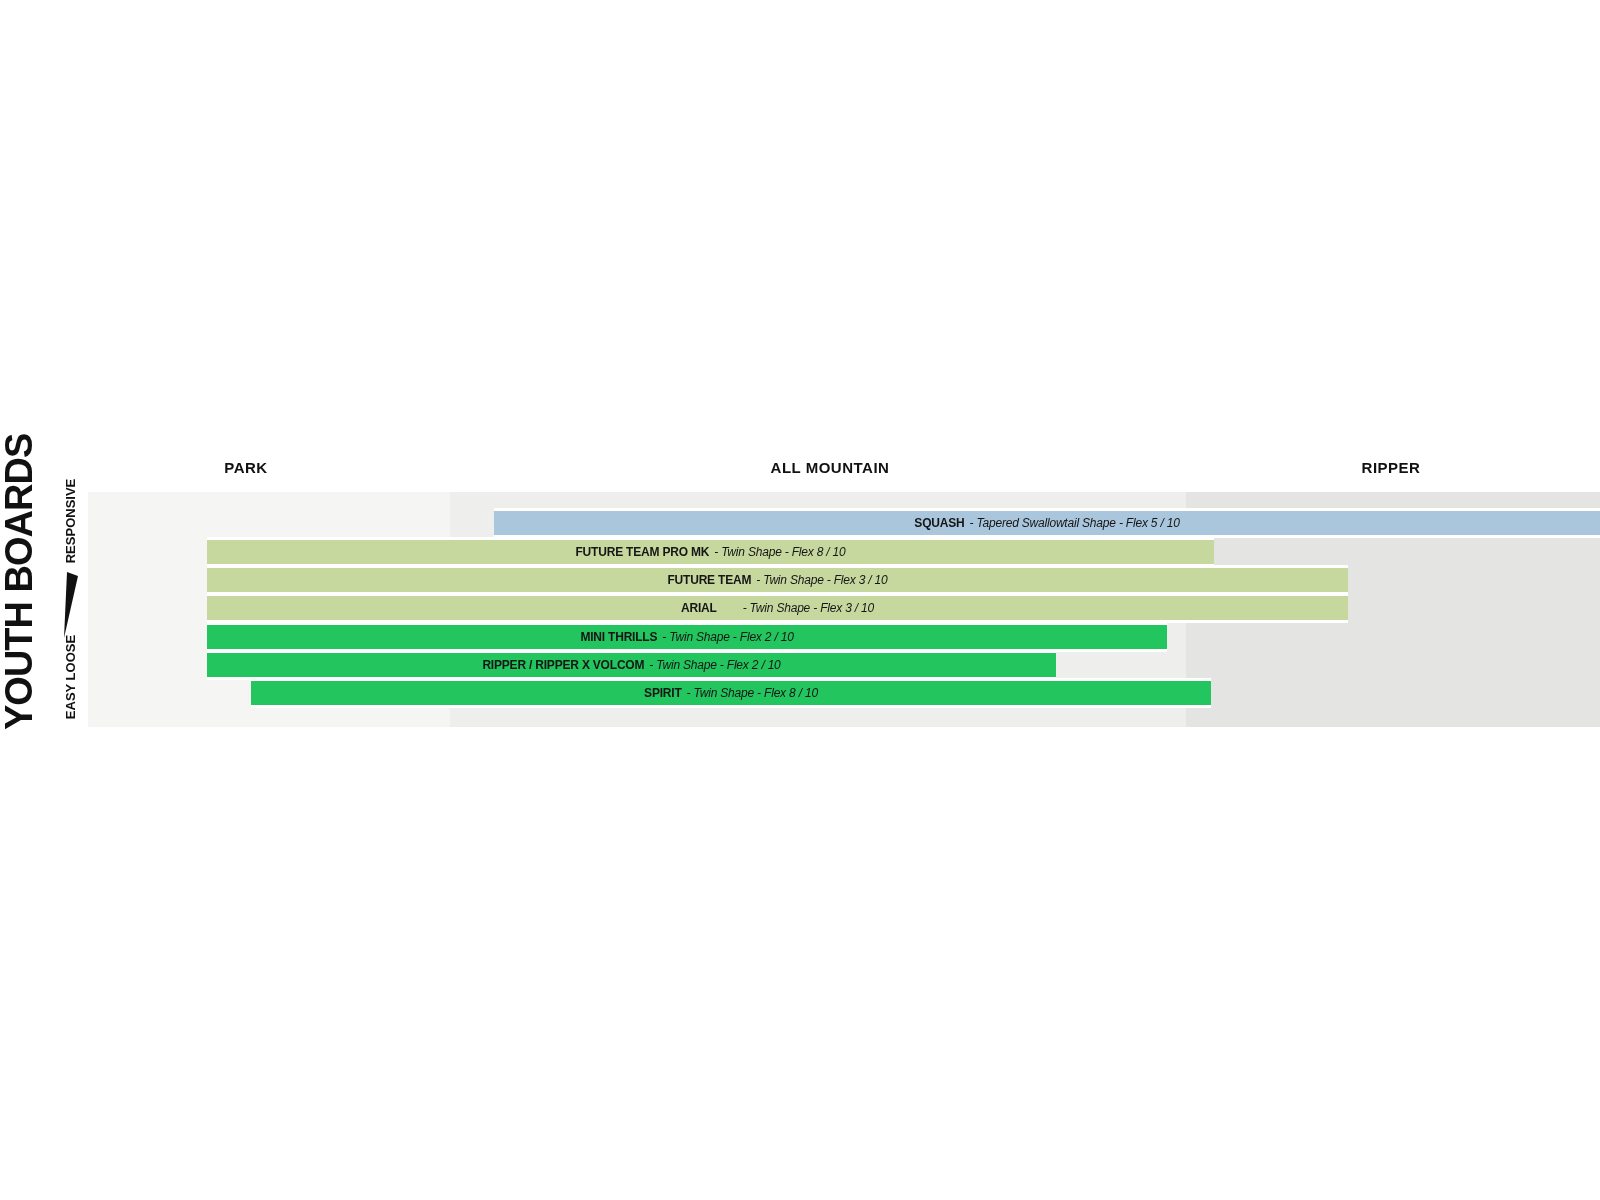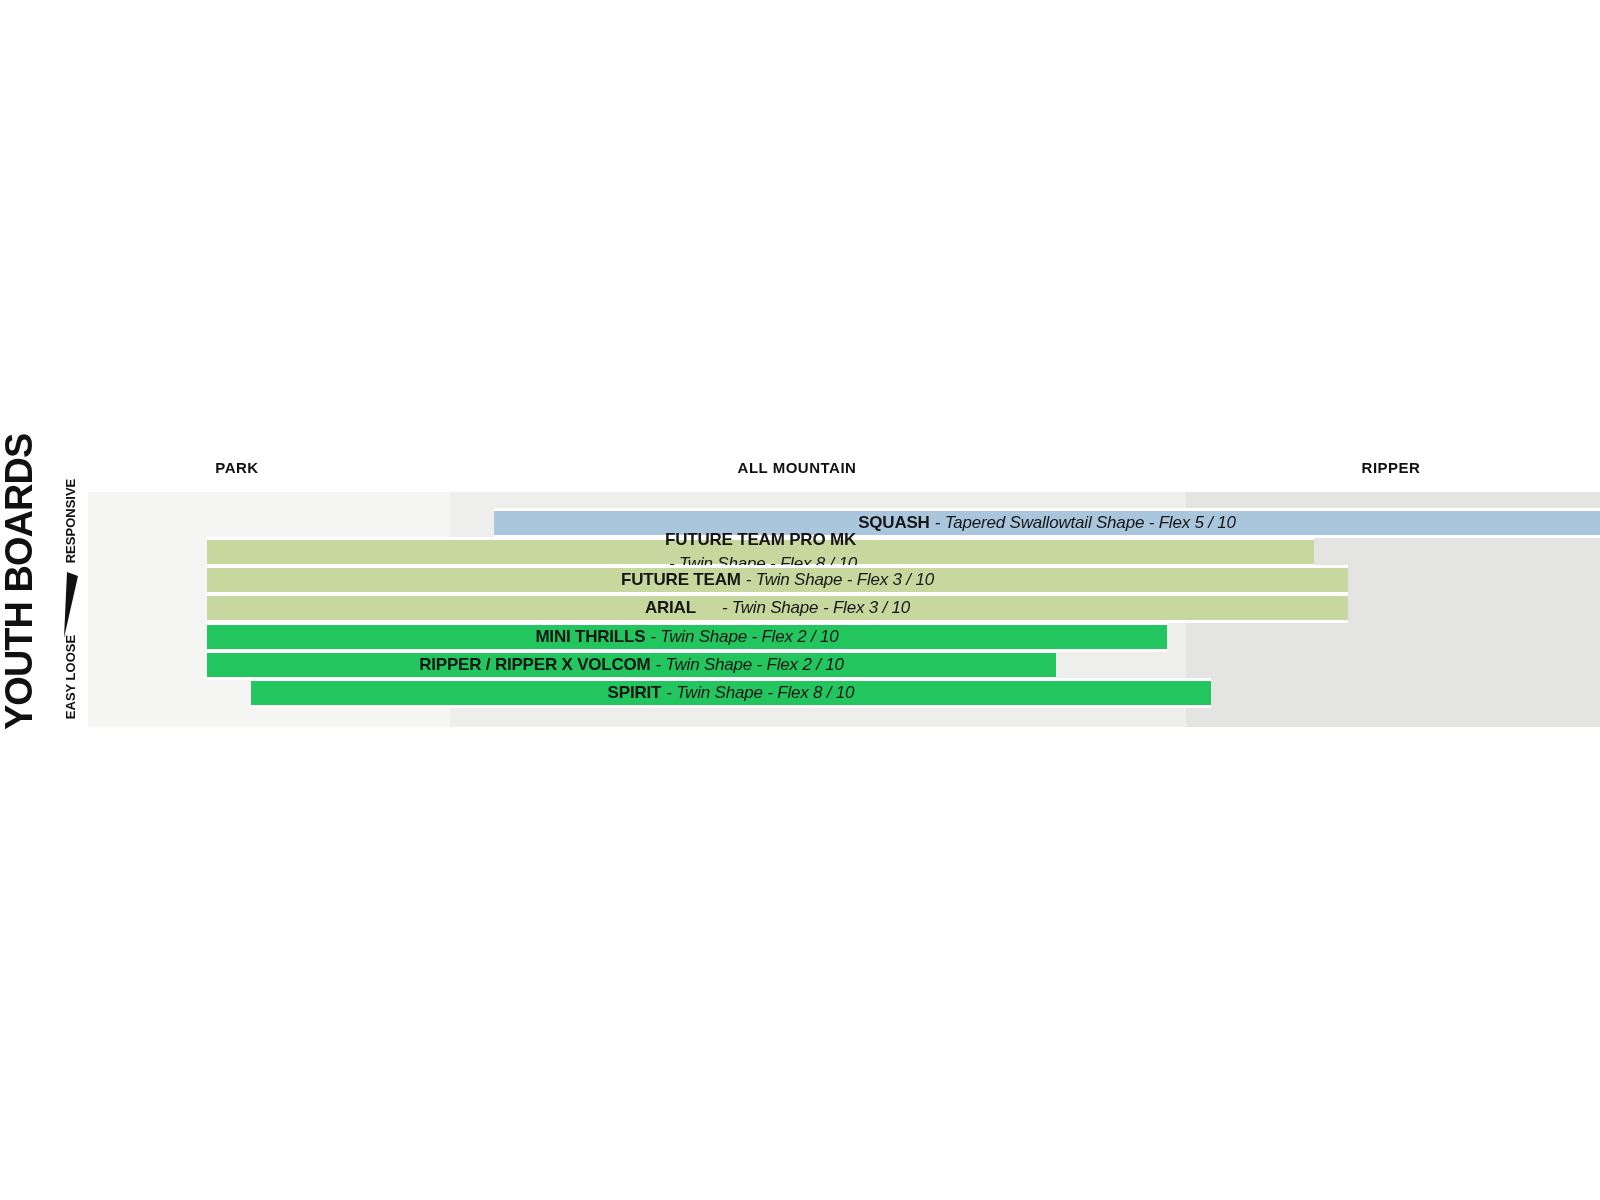--- a/index.html
+++ b/index.html
@@ -29,40 +29,40 @@
   .zone-all-mountain { left: 450px;  width: 736px; background: #eeeeec; }
   .zone-powder       { left: 1186px; width: 414px; background: #e4e4e2; }
 
   
   .col-header {
     position: absolute; top: 458px; height: 20px; line-height: 20px;
     transform: translateX(-50%);
     font-size: 15px; font-weight: bold; letter-spacing: 0.5px;
     color: #111; white-space: nowrap;
   }
-  .col-header-park         { left: 237px; }
-  .col-header-all-mountain { left: 797px; }
+  .col-header-park         { left: 246px; }
+  .col-header-all-mountain { left: 830px; }
   .col-header-powder       { left: 1391px; }
 
   
   .bar {
     position: absolute; height: 30px;
     border-top: 3px solid #fff; border-bottom: 3px solid #fff;
     display: flex; align-items: center; justify-content: center;
-    font-size: 17px; line-height: 24px; letter-spacing: -0.2px;
+    font-size: 12px; line-height: 24px; letter-spacing: -0.2px;
     color: #161616; white-space: nowrap;
   }
   .bar .bar-name { font-weight: bold; }
   .bar .bar-desc { font-style: italic; margin-left: 5px; }
   .c-blue  { background: #a9c6dc; }
   .c-green { background: #c7d89f; }
   .c-sage  { background: #22c55e; }
 
   .bar-row-0 { left: 494px; width: 1106px; top: 508px; }
-  .bar-row-1 { left: 207px; width: 1107px; top: 537px; flex-direction: column; }
+  .bar-row-1 { left: 207px; width: 1007px; top: 537px; }
   .bar-row-2 { left: 207px; width: 1141px; top: 565px; align-items: flex-end; }
   .bar-row-3 { left: 207px; width: 1141px; top: 593px; gap: 21px; }
   .bar-row-4 { left: 207px; width: 960px;  top: 622px; }
   .bar-row-5 { left: 207px; width: 849px;  top: 650px; }
   .bar-row-6 { left: 207px; width: 960px;  top: 678px; margin-left: 44px; }
 </style>
 </head>
 <body>
 
 <div class="chart-title">YOUTH BOARDS</div>

